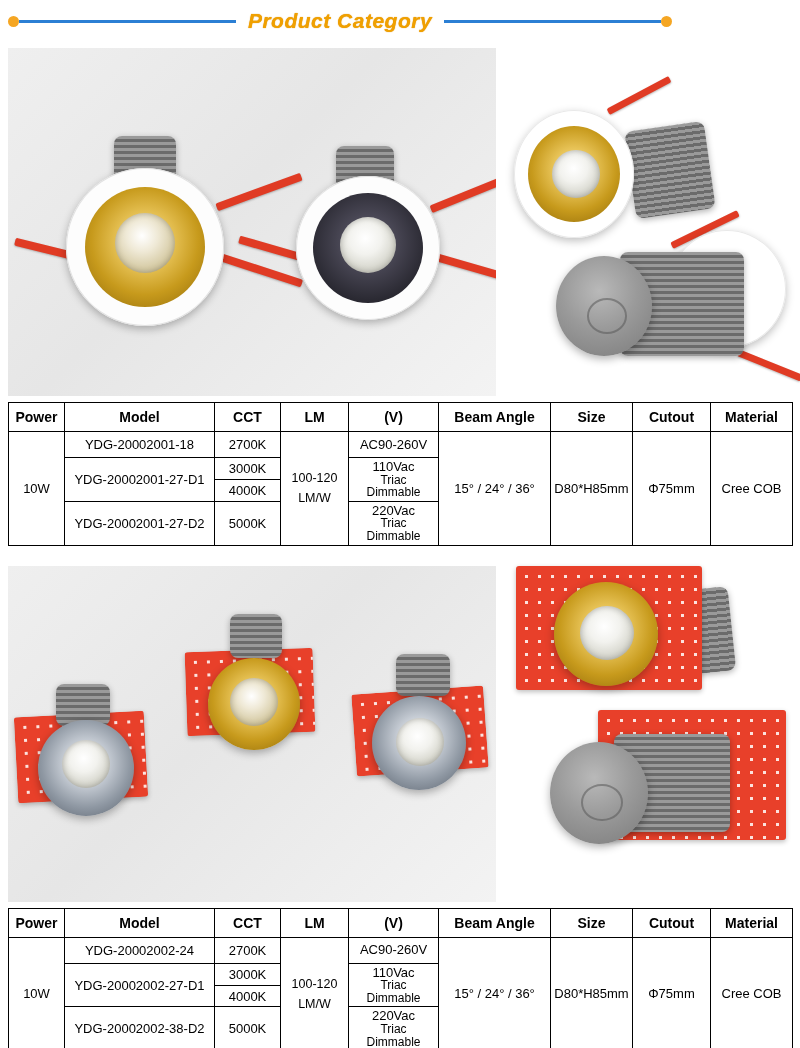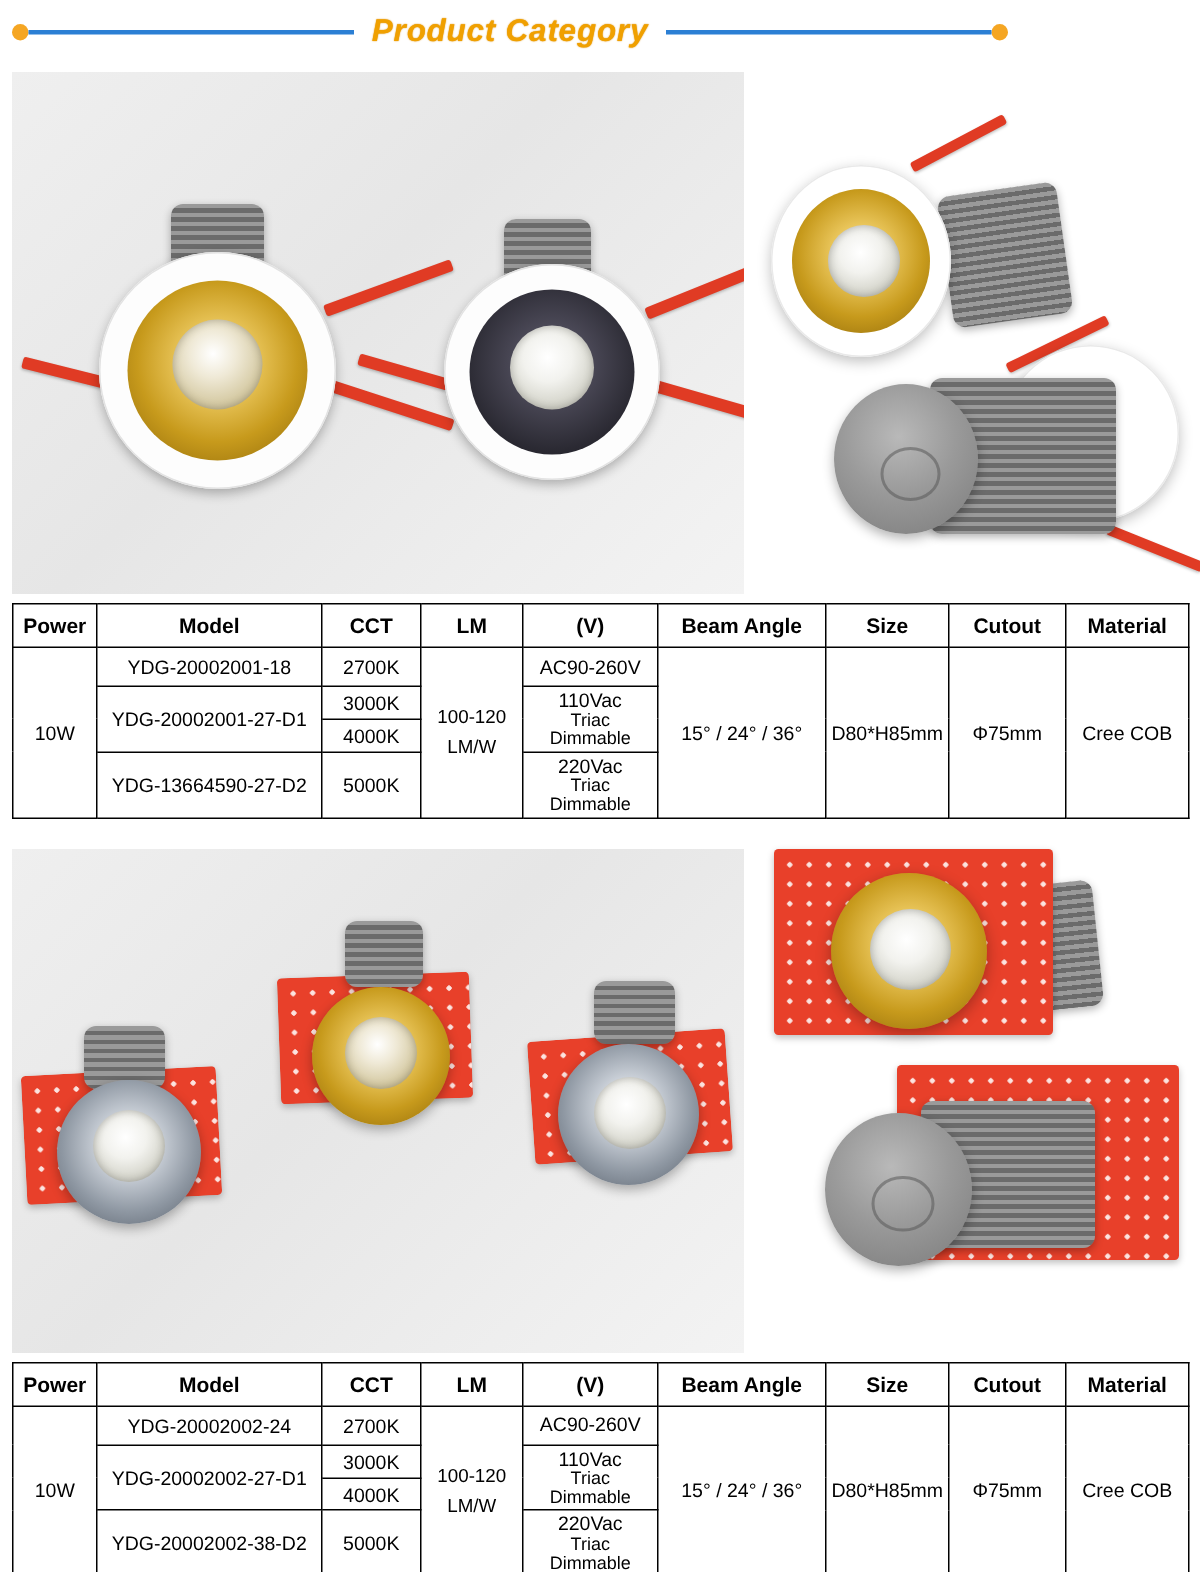--- a/index.html
+++ b/index.html
@@ -284,21 +284,21 @@
         <td class="cct-cell">3000K</td>
         <td class="v-cell" rowspan="2">
           <div>110Vac</div>
           <div class="small">Triac Dimmable</div>
         </td>
       </tr>
       <tr>
         <td class="cct-cell">4000K</td>
       </tr>
       <tr>
-        <td class="model-cell">YDG-13664590-27-D2</td>
+        <td class="model-cell">YDG-20002001-27-D2</td>
         <td class="cct-cell">5000K</td>
         <td class="v-cell">
           <div>220Vac</div>
           <div class="small">Triac Dimmable</div>
         </td>
       </tr>
     </tbody>
   </table>
 
   <div class="photo-block photo-2" style="margin-top:14px;">

